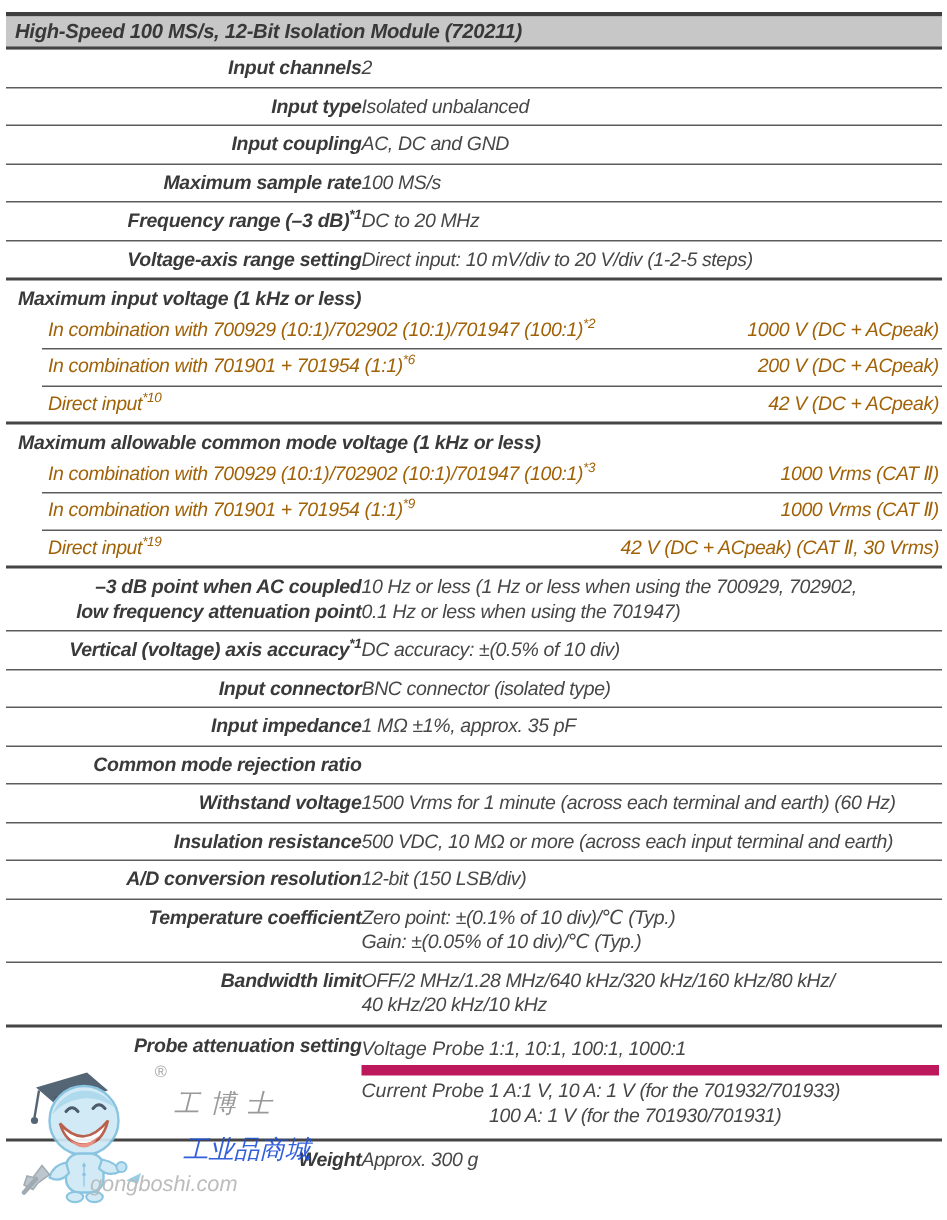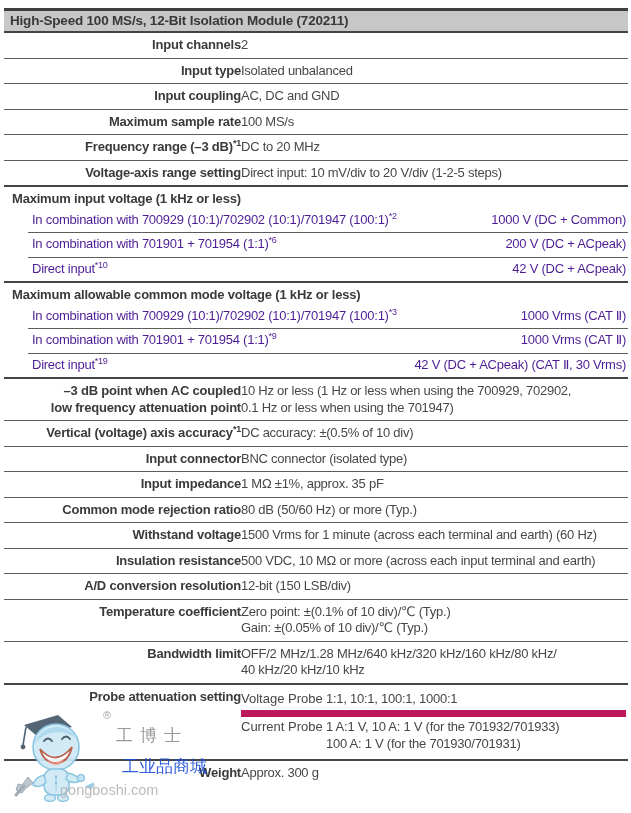--- a/index.html
+++ b/index.html
@@ -1,34 +1,34 @@
 <!DOCTYPE html>
 <html><head>
 <meta charset="utf-8">
 <style>
   * { margin:0; padding:0; box-sizing:border-box; }
   html,body { background:#ffffff; }
   body { width:631px; height:813px; font-family:"Liberation Sans","DejaVu Sans",sans-serif; color:#3d3d3d; }
-  .page { position:relative; width:631px; height:813px; overflow:hidden; background:#fff; }
+  .page { position:relative; width:631px; height:813px; overflow:hidden; background:#fff;font-style:italic; }
 
   .spec { position:absolute; left:4px; top:8px; width:624px; border-top:3px solid #3f3f3f; }
   .titlebar { background:#c7c7c7; border-bottom:2px solid #434343; padding:2px 6px 3px 6px;
               font-size:13.5px; font-weight:bold; color:#383838; letter-spacing:-0.2px; }
 
   .row { display:flex; border-top:1px solid #5c5c5c; padding:4px 2px 4px 8px;
          font-size:13px; line-height:16.5px; }
   .row:first-child, .titlebar + .row { border-top:none; }
   .row .lbl { width:229px; flex:0 0 229px; font-weight:bold; color:#3a3a3a; letter-spacing:-0.2px;text-align:right; }
   .row .val { flex:1; color:#474747; letter-spacing:-0.25px; }
   .row.heavy { border-top-width:2px; border-top-color:#454545; }
 
   .secblock { border-top:2px solid #454545; font-size:13px; line-height:16.5px; }
   .sectitle { font-weight:bold; color:#3a3a3a; padding:4px 2px 1px 8px; letter-spacing:-0.2px; }
   .subrow { display:flex; justify-content:space-between; margin-left:24px;
-            padding:3px 2px 4px 4px; color:#4c1d95; letter-spacing:-0.25px; }
+            padding:3px 2px 4px 4px; color:#a16207; letter-spacing:-0.25px; }
   .subrow + .subrow { border-top:1px solid #5c5c5c; }
   .subrow .sval { text-align:right; white-space:nowrap; padding-left:8px; }
 
   sup { font-size:9px; vertical-align:super; line-height:0; }
 
   .probe-sub { flex:1; }
   .psr { display:flex; padding:2px 0 3px 0; }
   .psr + .psr { border-top:7px solid #be185d; }
   .pkey { width:85px; flex:0 0 85px; color:#474747; }
   .pval { flex:1; color:#474747; letter-spacing:-0.25px; }
@@ -83,21 +83,21 @@
         <div class="row">
           <div class="lbl"><span>Voltage-axis range setting</span></div>
           <div class="val">
             <div>Direct input: 10 mV/div to 20 V/div (1-2-5 steps)</div>
           </div>
         </div>
         <div class="secblock">
           <div class="sectitle">Maximum input voltage (1 kHz or less)</div>
           <div class="subrow">
             <span class="slbl"><span>In combination with 700929 (10:1)/702902 (10:1)/701947 (100:1)</span><sup>*2</sup></span>
-            <span class="sval">1000 V (DC + Common)</span>
+            <span class="sval">1000 V (DC + ACpeak)</span>
           </div>
           <div class="subrow">
             <span class="slbl"><span>In combination with 701901 + 701954 (1:1)</span><sup>*6</sup></span>
             <span class="sval">200 V (DC + ACpeak)</span>
           </div>
           <div class="subrow">
             <span class="slbl"><span>Direct input</span><sup>*10</sup></span>
             <span class="sval">42 V (DC + ACpeak)</span>
           </div>
         </div>
@@ -139,23 +139,20 @@
           </div>
         </div>
         <div class="row">
           <div class="lbl"><span>Input impedance</span></div>
           <div class="val">
             <div>1 MΩ ±1%, approx. 35 pF</div>
           </div>
         </div>
         <div class="row">
           <div class="lbl"><span>Common mode rejection ratio</span></div>
-          <div class="val">
-            <div>80 dB (50/60 Hz) or more (Typ.)</div>
-          </div>
         </div>
         <div class="row">
           <div class="lbl"><span>Withstand voltage</span></div>
           <div class="val">
             <div>1500 Vrms for 1 minute (across each terminal and earth) (60 Hz)</div>
           </div>
         </div>
         <div class="row">
           <div class="lbl"><span>Insulation resistance</span></div>
           <div class="val">

